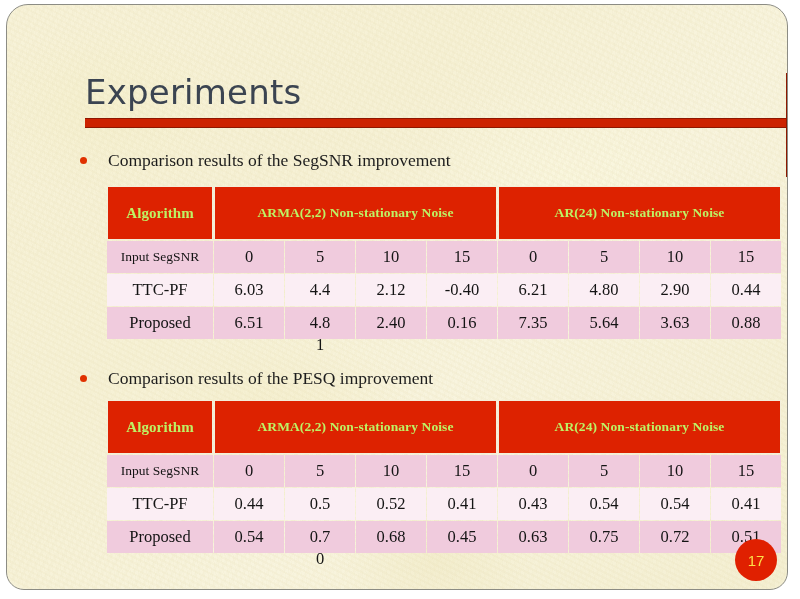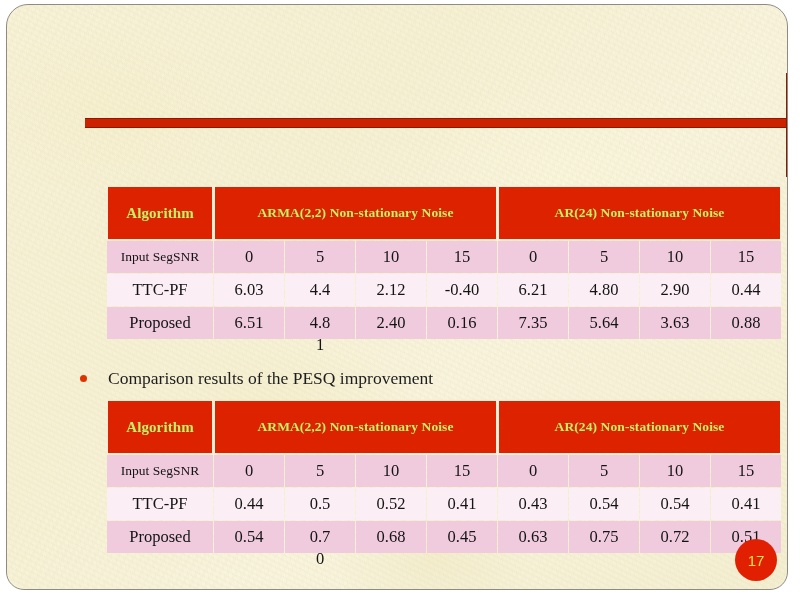--- a/index.html
+++ b/index.html
@@ -96,23 +96,28 @@
     display:flex;align-items:center;justify-content:center;
     font-family:"Liberation Sans", sans-serif;font-size:15px;
   }
 </style>
 </head>
 <body>
 
 <div class="slide">
   <div class="grain"></div>
 
+  <div class="title">Experiments</div>
   <div class="title-rule"></div>
   <div class="cross-v"></div>
 
+  <div class="bullet" id="bullet1">
+    <span class="dot"></span>
+    <span class="btext">Comparison results of the SegSNR improvement</span>
+  </div>
 
   <table class="tbl" id="tbl1">
     <tbody>
         <tr>
           <td class="hd algo w-algo">Algorithm</td>
           <td class="hd" colspan="4">ARMA(2,2) Non-stationary Noise</td>
           <td class="hd" colspan="4">AR(24) Non-stationary Noise</td>
         </tr>
         <tr>
           <td class="cell w-algo r-dark lbl">Input SegSNR</td>

